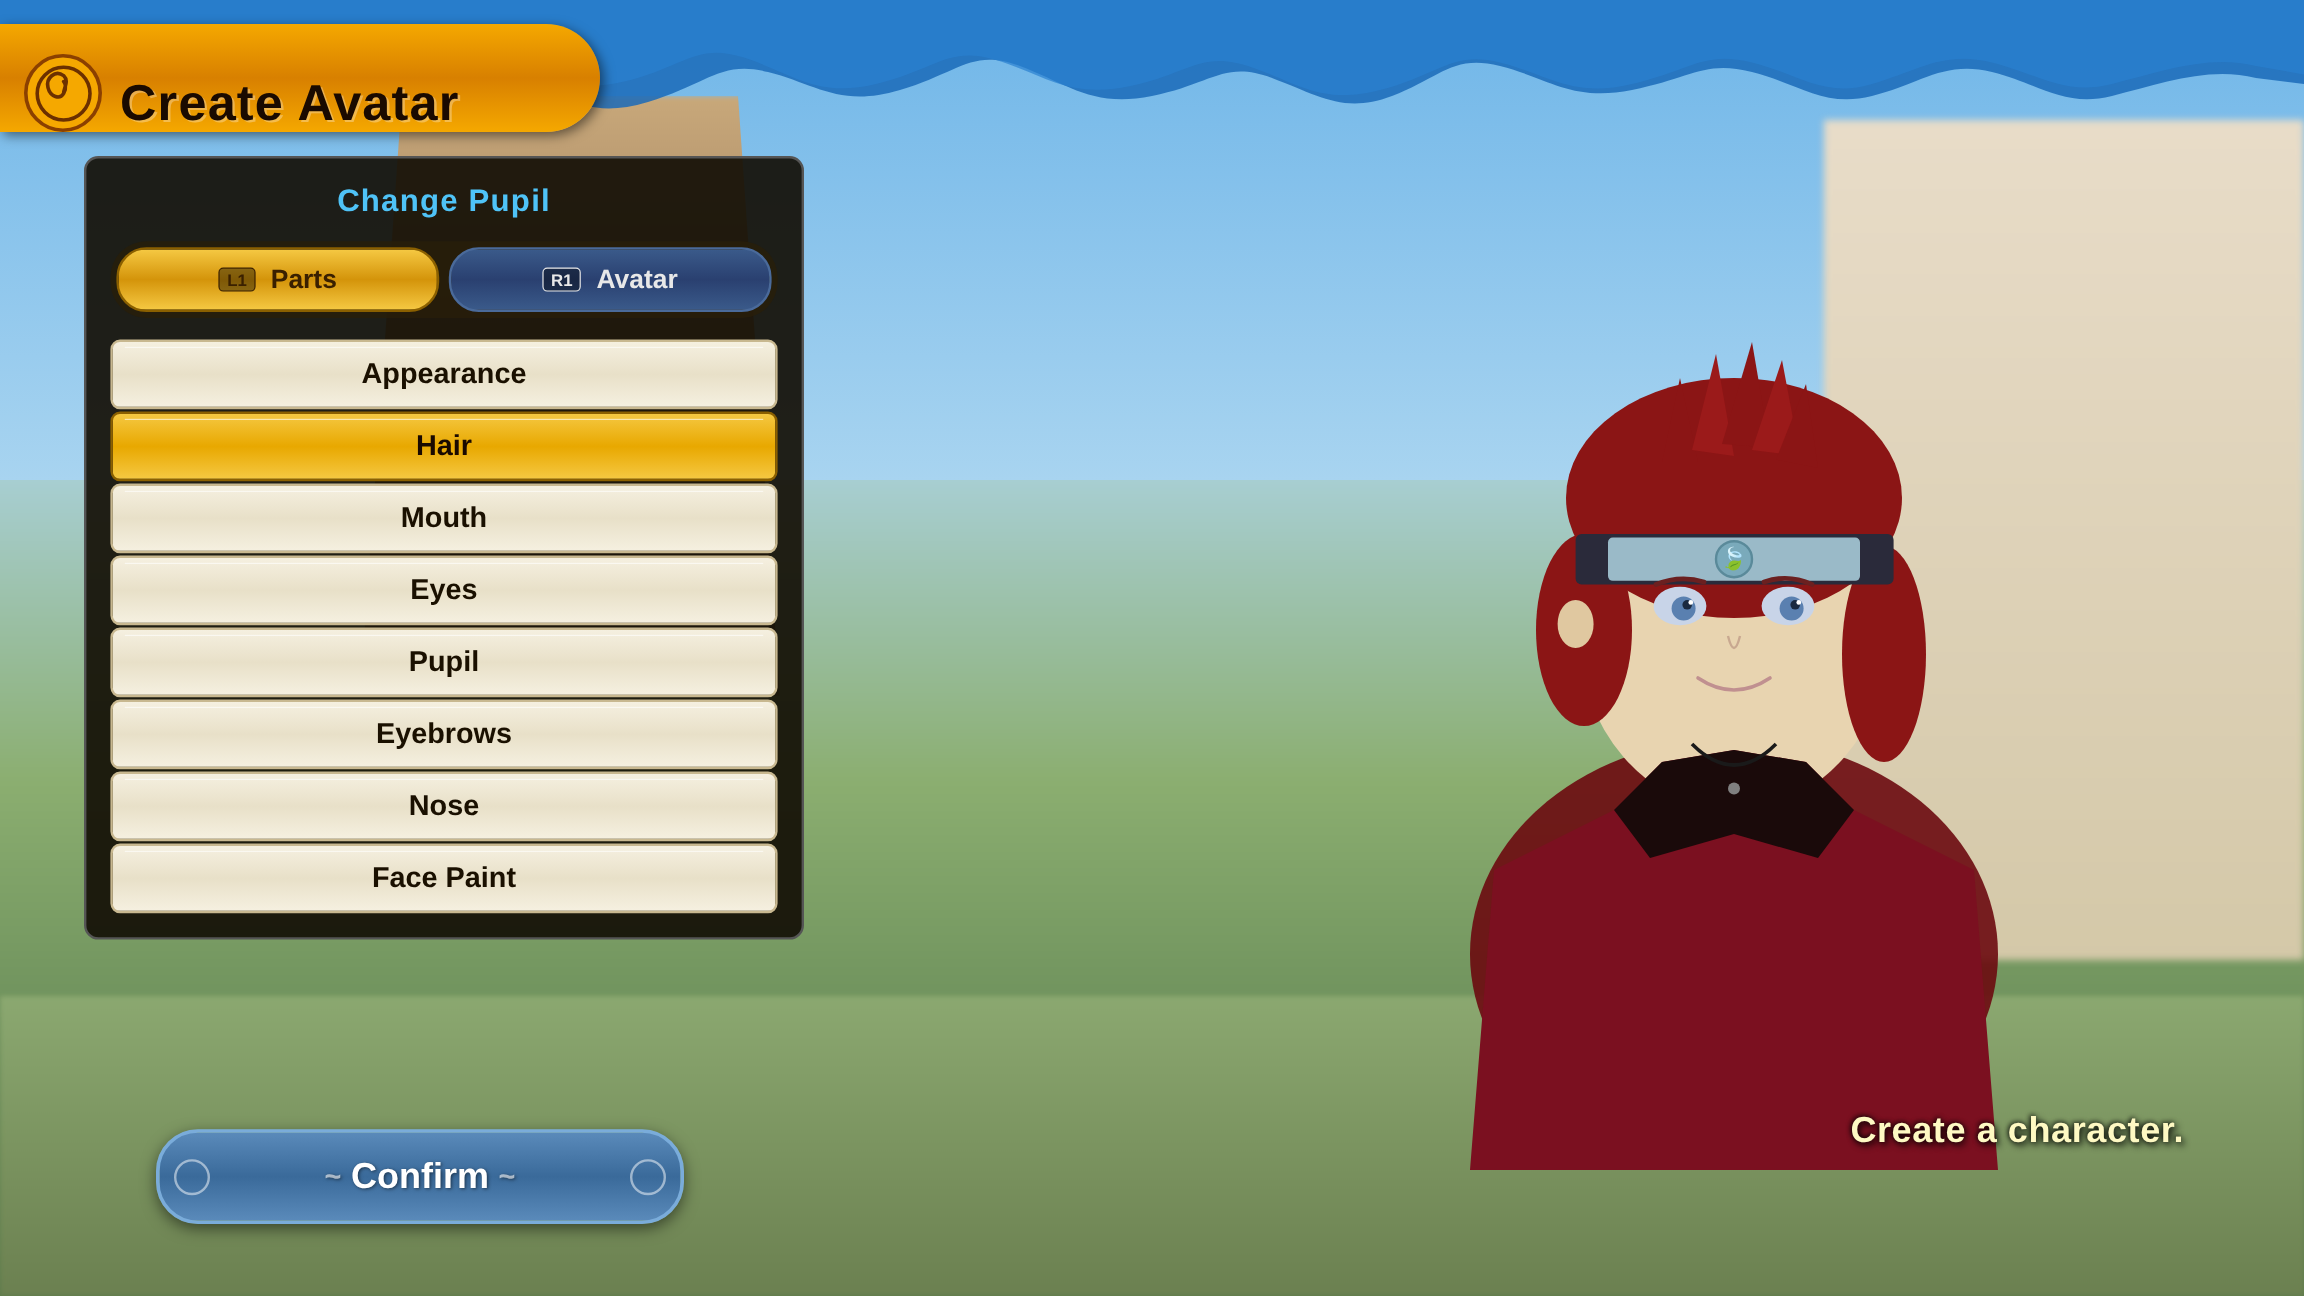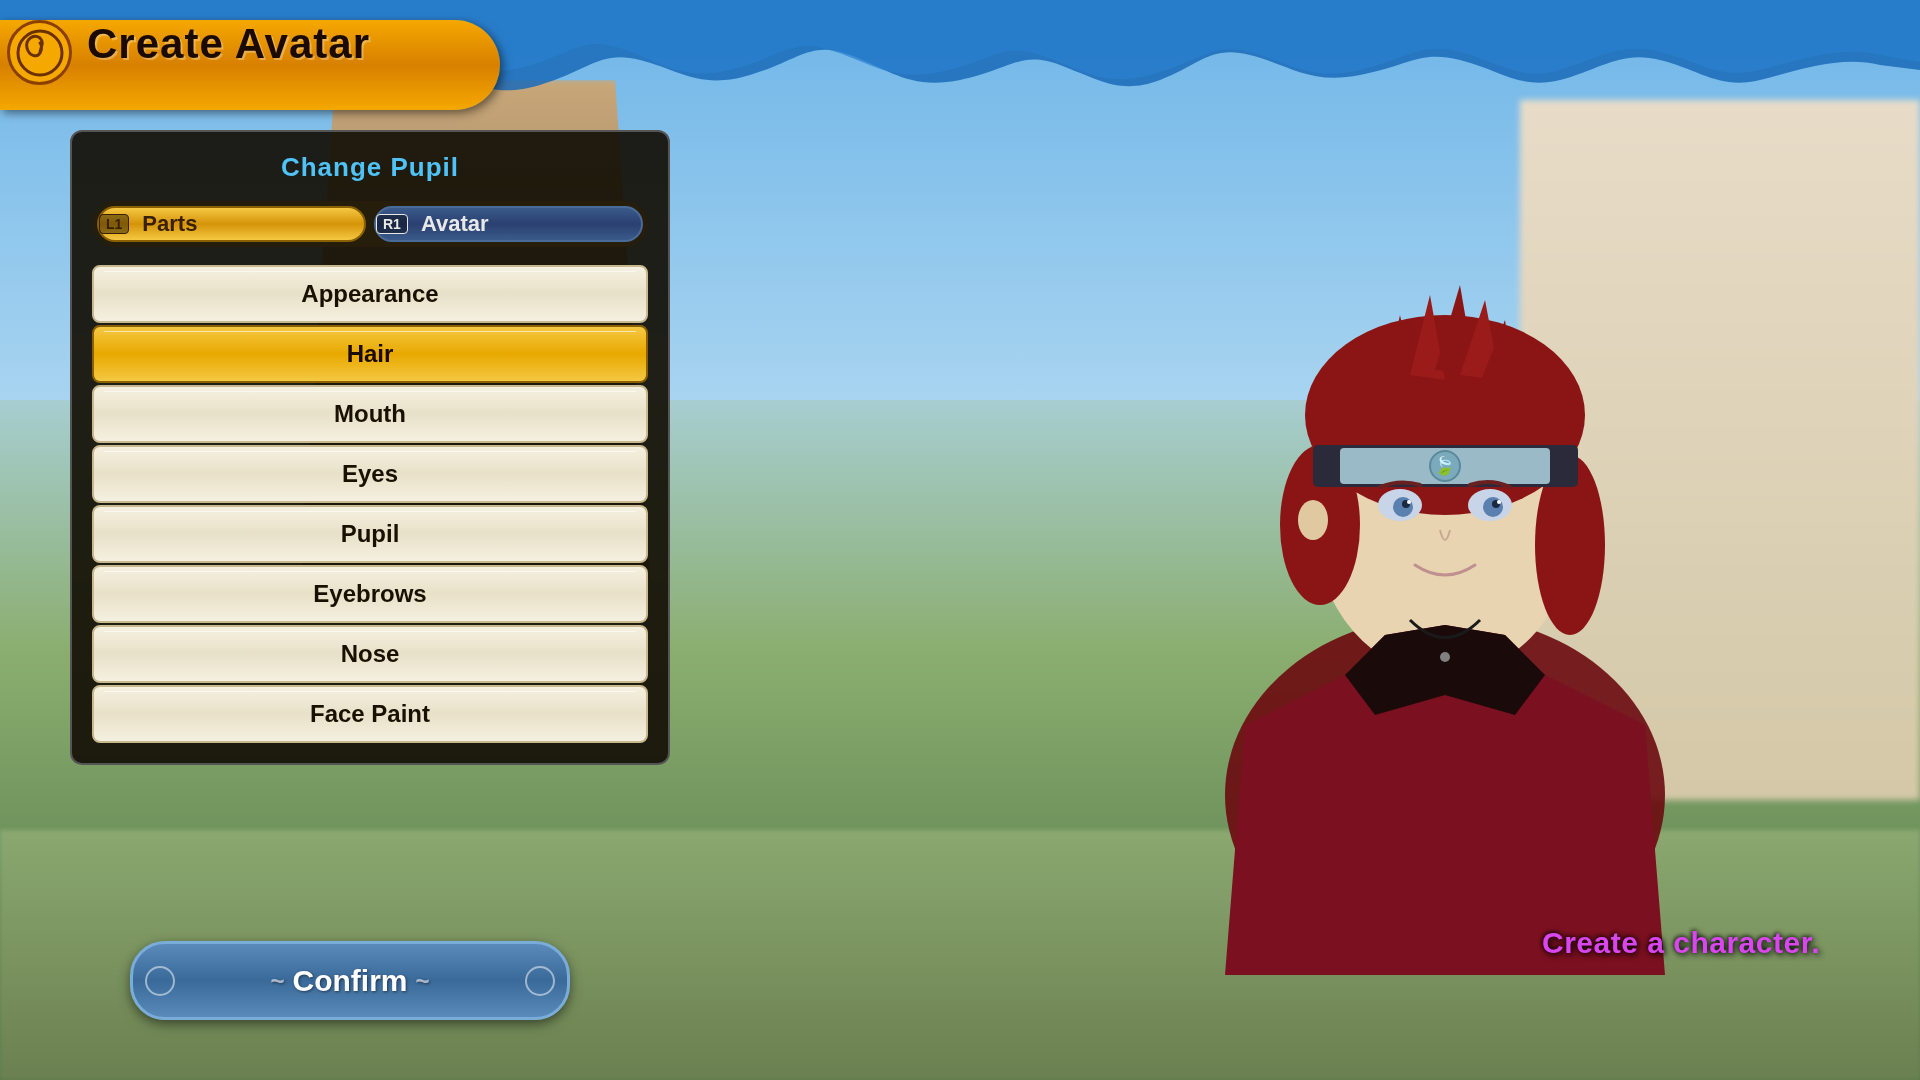--- a/index.html
+++ b/index.html
@@ -103,22 +103,22 @@
     
     .title-bar {
       position: absolute;
       top: 20px;
       left: 0;
       width: 500px;
       height: 90px;
       background: linear-gradient(180deg, #F5A800 0%, #D88000 50%, #F5A800 100%);
       border-radius: 0 45px 45px 0;
       display: flex;
-      align-items: flex-start;
-      padding-left: 7px;
+      align-items: flex-end;
+      padding-left: 20px;
       gap: 15px;
       box-shadow: 3px 3px 10px rgba(0,0,0,0.5);
       pointer-events: auto;
     }
 
     .title-spiral {
       width: 65px;
       height: 65px;
       background: #F5A800;
       border: 3px solid #8B4000;
@@ -166,24 +166,25 @@
       display: flex;
       gap: 8px;
       margin-bottom: 18px;
       background: rgba(40,30,10,0.8);
       border-radius: 30px;
       padding: 5px;
     }
 
     .tab {
       flex: 1;
-      height: 36px;
+      height: 54px;
       border-radius: 25px;
       display: flex;
       align-items: center;
+      justify-content: center;
       font-size: 22px;
       font-weight: 900;
       cursor: pointer;
       position: relative;
       gap: 8px;
     }
 
     .tab-active {
       background: linear-gradient(180deg, #F5C842 0%, #D4940A 50%, #F5C842 100%);
       color: #3A2000;
@@ -279,21 +280,21 @@
     .confirm-btn-decoration-right {
       left: auto;
       right: 12px;
     }
 
     
     .subtitle-text {
       position: absolute;
       bottom: 120px;
       right: 100px;
-      color: #d946ef;
+      color: #fef9c3;
       font-size: 30px;
       font-weight: bold;
       text-shadow: 2px 2px 6px rgba(0,0,0,0.9), -1px -1px 4px rgba(0,0,0,0.8);
       letter-spacing: 0.5px;
     }
 
     
     .cloud-wave {
       position: absolute;
       top: 0;

